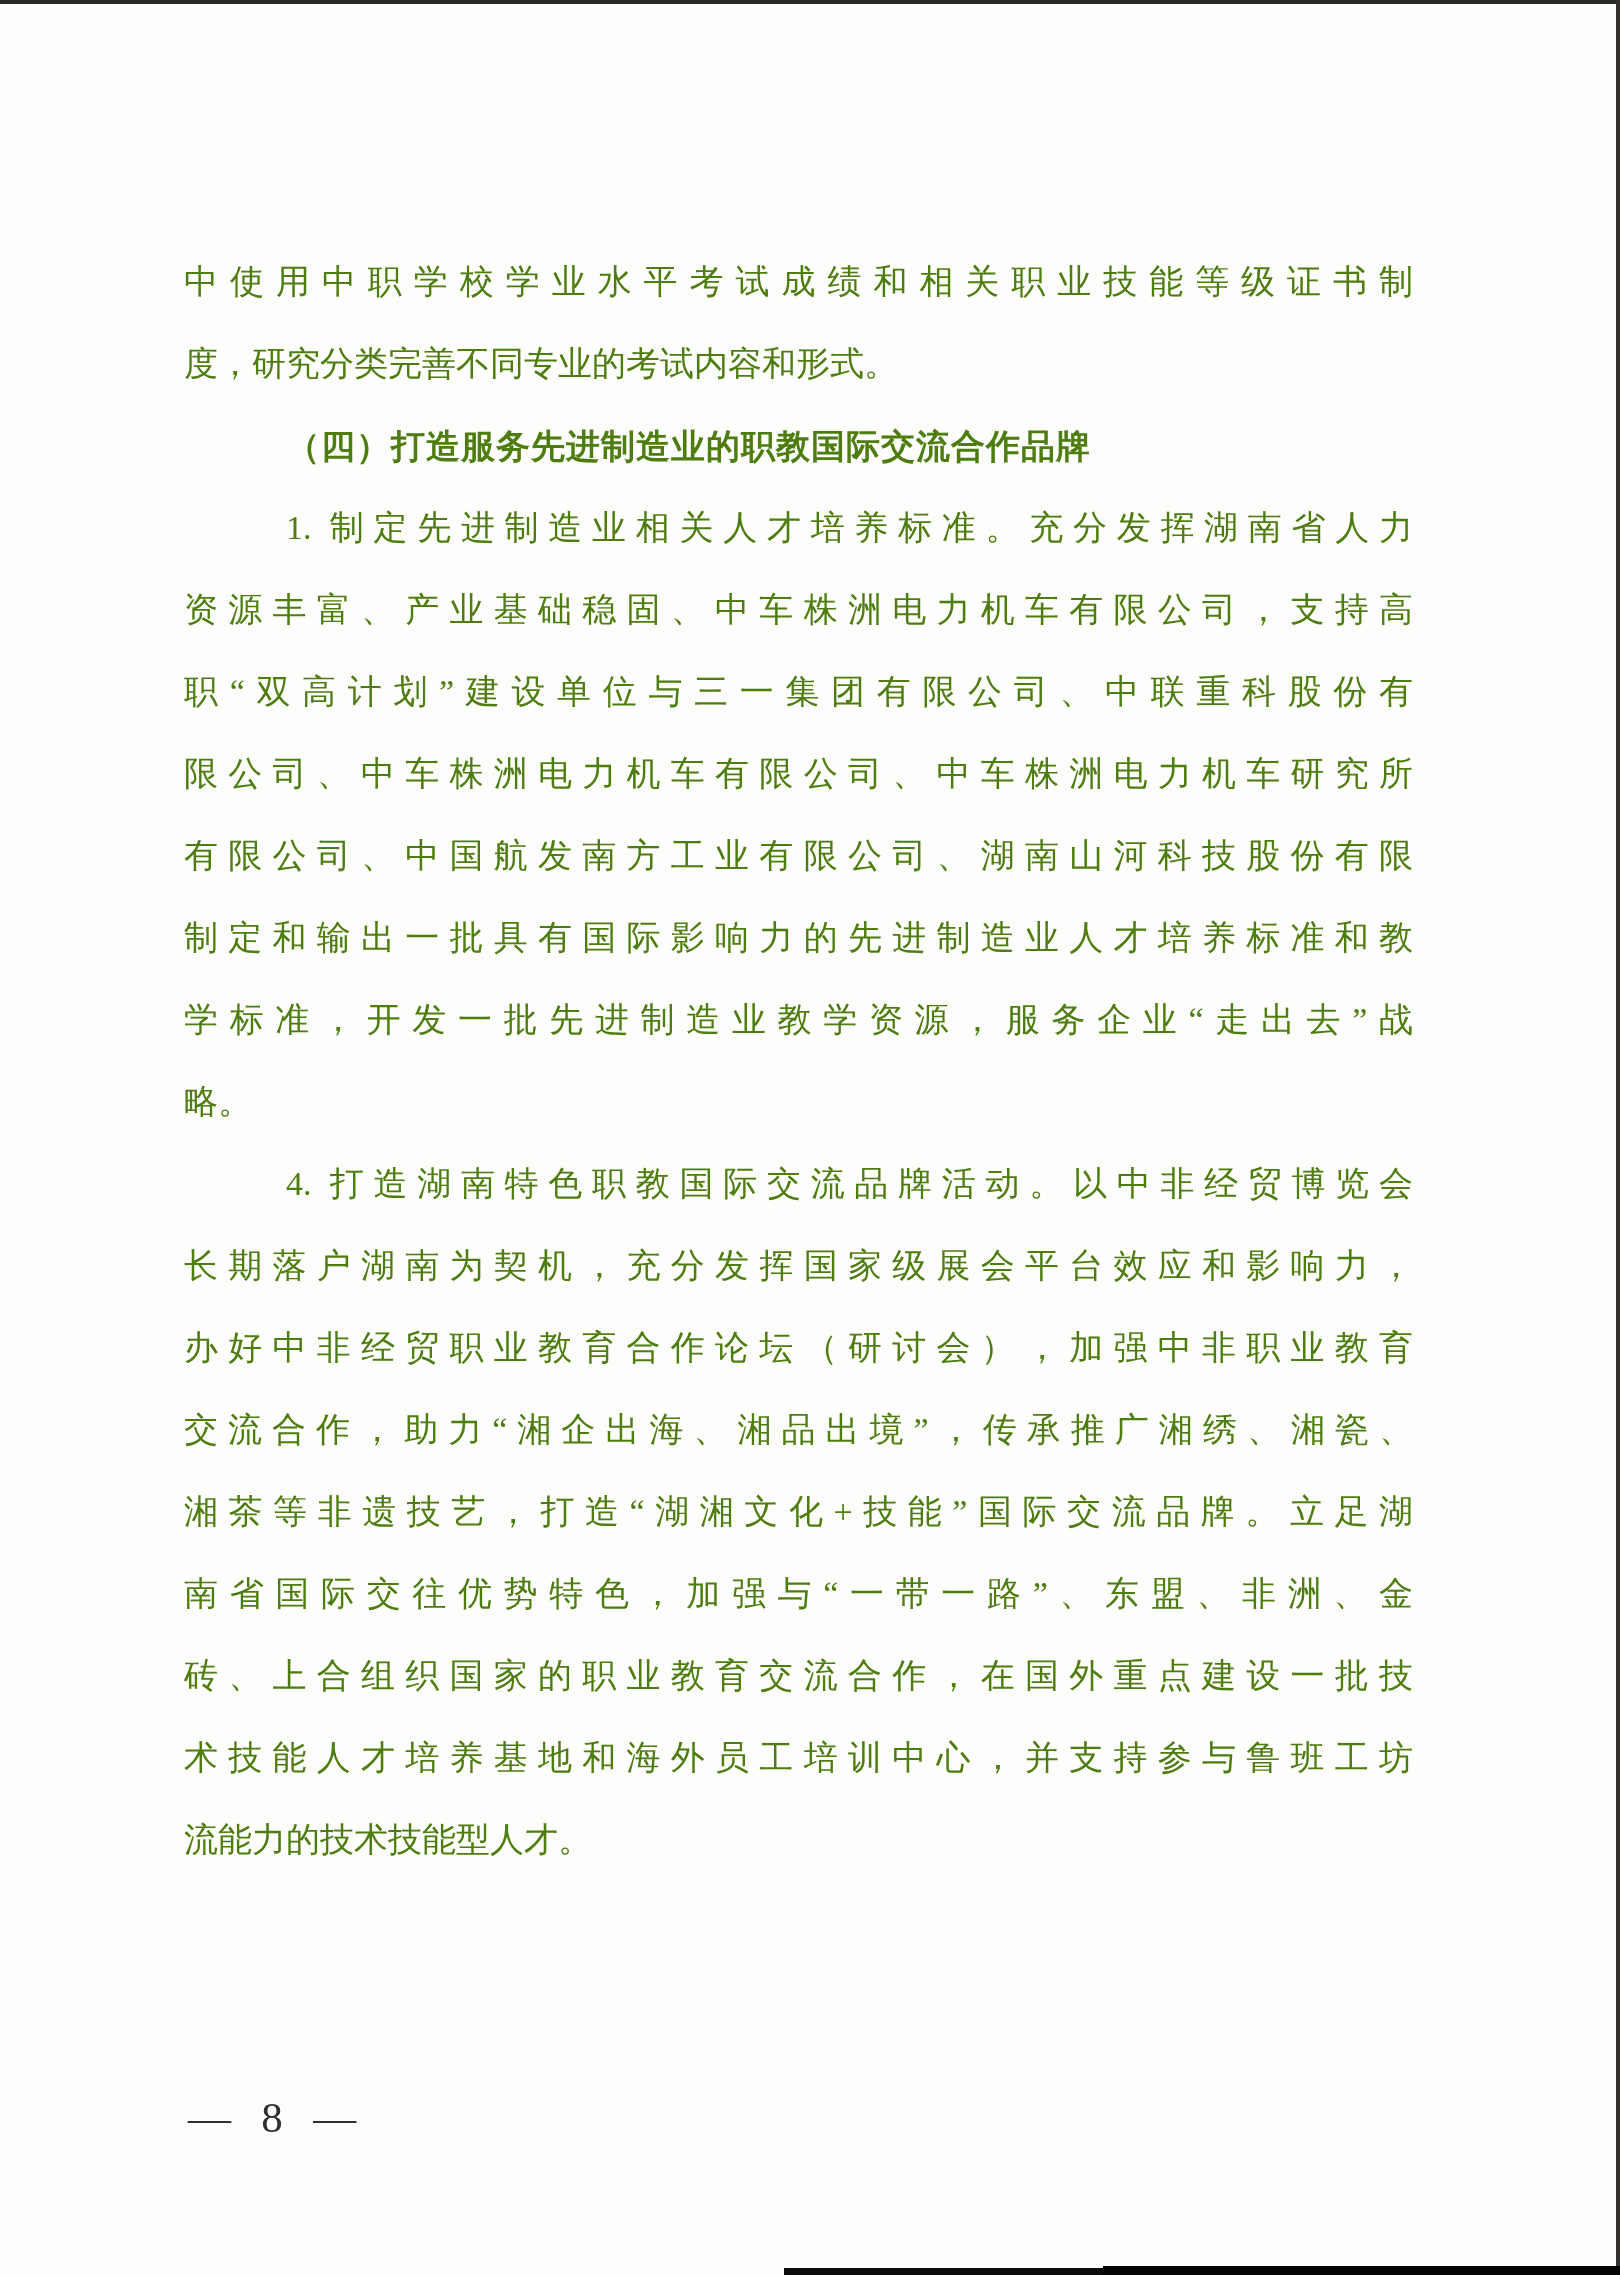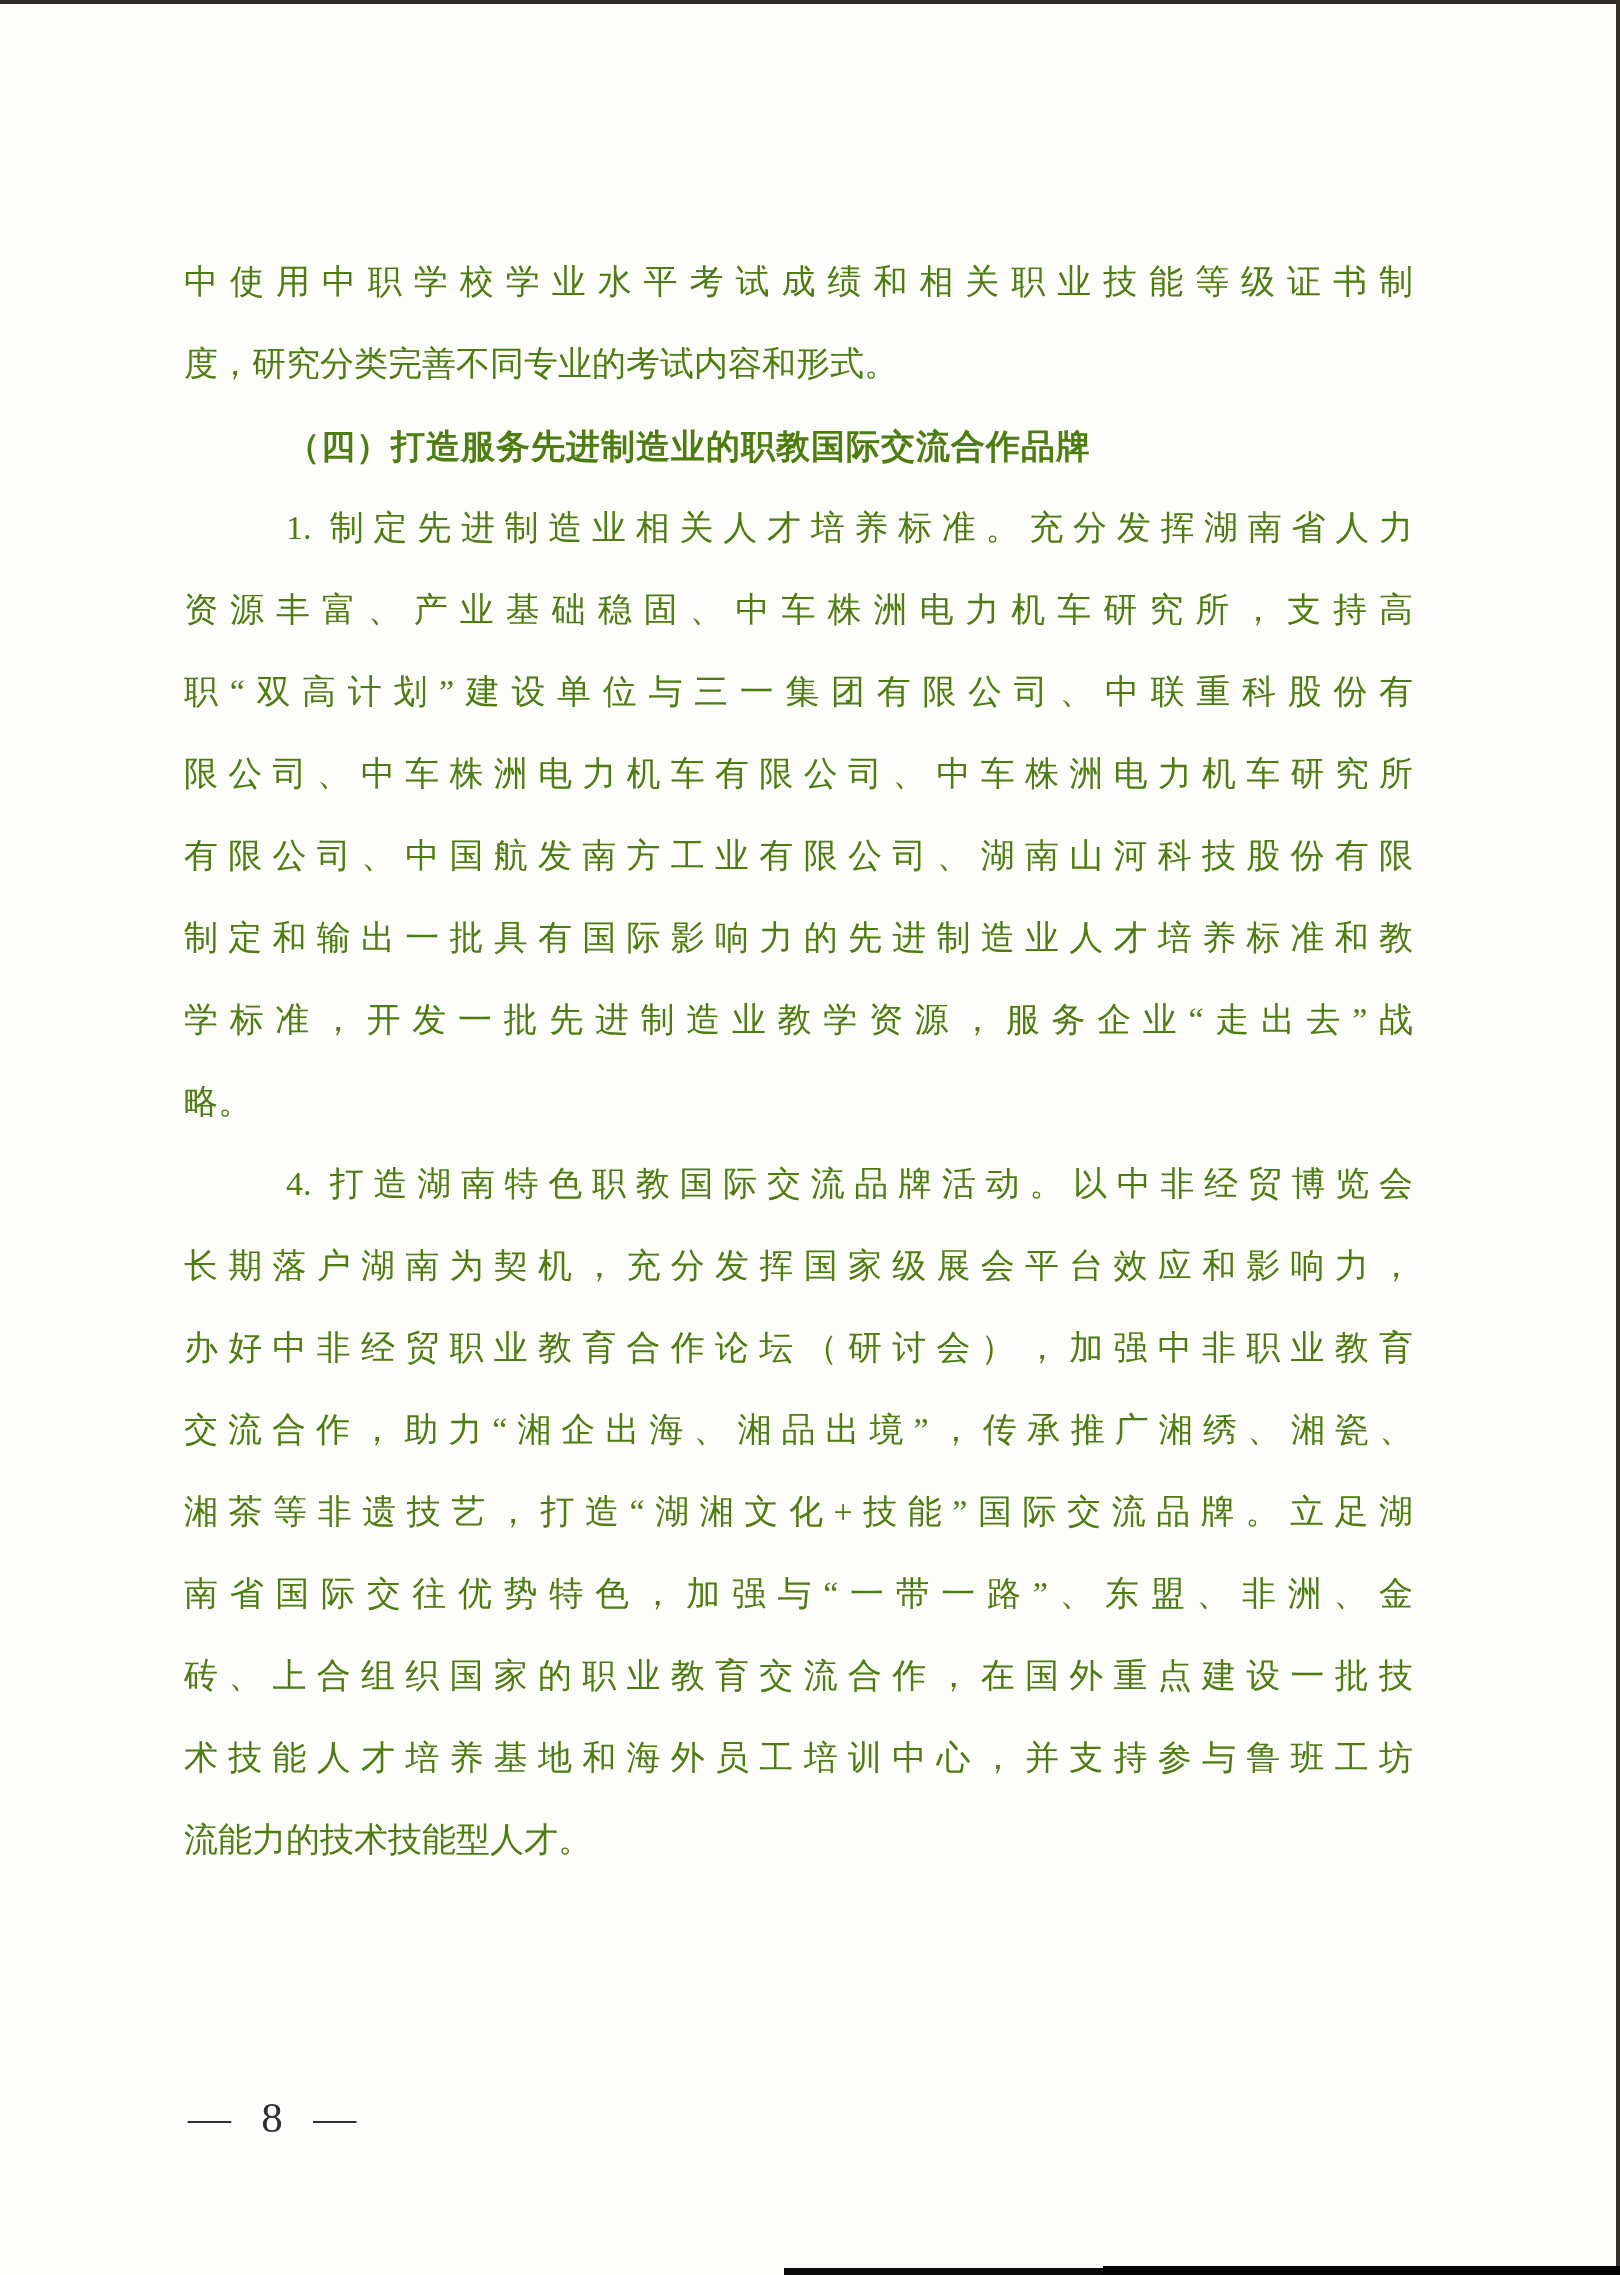--- a/index.html
+++ b/index.html
@@ -84,21 +84,21 @@
 
 <div class="page">
   <div class="edge-top"></div>
   <div class="edge-right"></div>
 
   <div class="body" id="text-body">
       <div class="line full">中使用中职学校学业水平考试成绩和相关职业技能等级证书制</div>
       <div class="line">度，研究分类完善不同专业的考试内容和形式。</div>
       <div class="line indent bold">（四）打造服务先进制造业的职教国际交流合作品牌</div>
       <div class="line indent full">1. 制定先进制造业相关人才培养标准。充分发挥湖南省人力</div>
-      <div class="line full">资源丰富、产业基础稳固、中车株洲电力机车研究所，支持高</div>
+      <div class="line full">资源丰富、产业基础稳固、中车株洲电力机车有限公司，支持高</div>
       <div class="line full">职“双高计划”建设单位与三一集团有限公司、中联重科股份有</div>
       <div class="line full">限公司、中车株洲电力机车有限公司、中车株洲电力机车研究所</div>
       <div class="line full">有限公司、中国航发南方工业有限公司、湖南山河科技股份有限</div>
       <div class="line full">制定和输出一批具有国际影响力的先进制造业人才培养标准和教</div>
       <div class="line full">学标准，开发一批先进制造业教学资源，服务企业“走出去”战</div>
       <div class="line">略。</div>
       <div class="line indent full">4. 打造湖南特色职教国际交流品牌活动。以中非经贸博览会</div>
       <div class="line full">长期落户湖南为契机，充分发挥国家级展会平台效应和影响力，</div>
       <div class="line full">办好中非经贸职业教育合作论坛（研讨会），加强中非职业教育</div>
       <div class="line full">交流合作，助力“湘企出海、湘品出境”，传承推广湘绣、湘瓷、</div>

